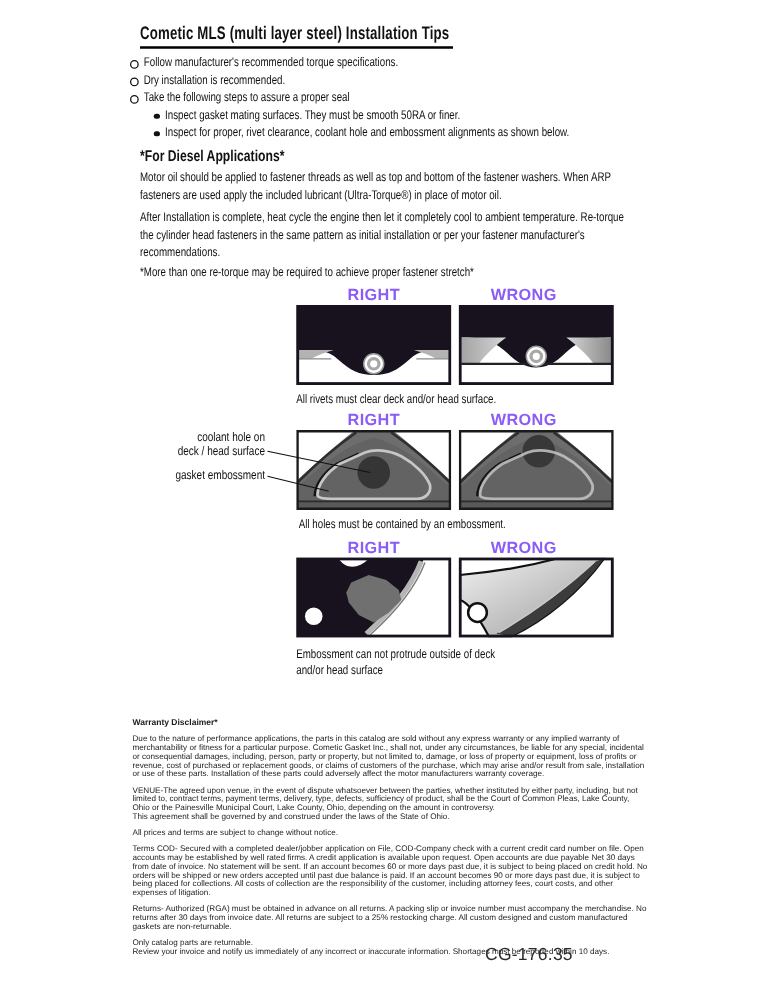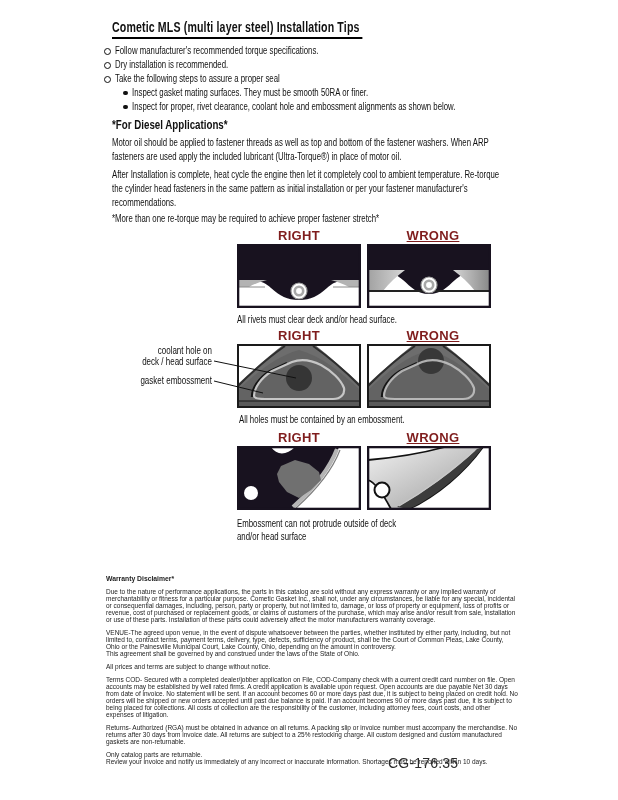--- a/index.html
+++ b/index.html
@@ -31,23 +31,23 @@
   #p1 { top:136px; }
   #p2 { top:168px; }
   #p3 { top:212px; width:520px; }
 
   .drow { position:absolute; left:0; width:618px; }
   #row1 { top:228px; height:102px; }
   #row2 { top:328px; height:102px; }
   #row3 { top:430px; height:118px; }
   .dlabel {
     position:absolute; top:0; width:124px; text-align:center;
-    font-size:13px; font-weight:bold; letter-spacing:0.3px; color:#7f1d1d;
-  }
-  .dlabel.l { left:237px; } .dlabel.r { left:371px;text-decoration:underline; }
+    font-size:13px; font-weight:bold; letter-spacing:0.3px; color:#8b5cf6;
+  }
+  .dlabel.l { left:237px; } .dlabel.r { left:357px; }
   .dpanel { position:absolute; top:16px; width:124px; height:64px; }
   .dpanel.l { left:237px; } .dpanel.r { left:367px; }
   .dcap { position:absolute; left:237px; font-size:10px; line-height:13px;
           transform:scaleX(0.78); transform-origin:top left; white-space:nowrap; }
   #row1 .dcap, #row2 .dcap { top:85px; }
   #row3 .dcap1 { top:87px; } #row3 .dcap2 { top:100px; }
   #row2 .dcap { left:239px; }
 
   .ann {
     position:absolute; right:406px; width:150px; text-align:right;

